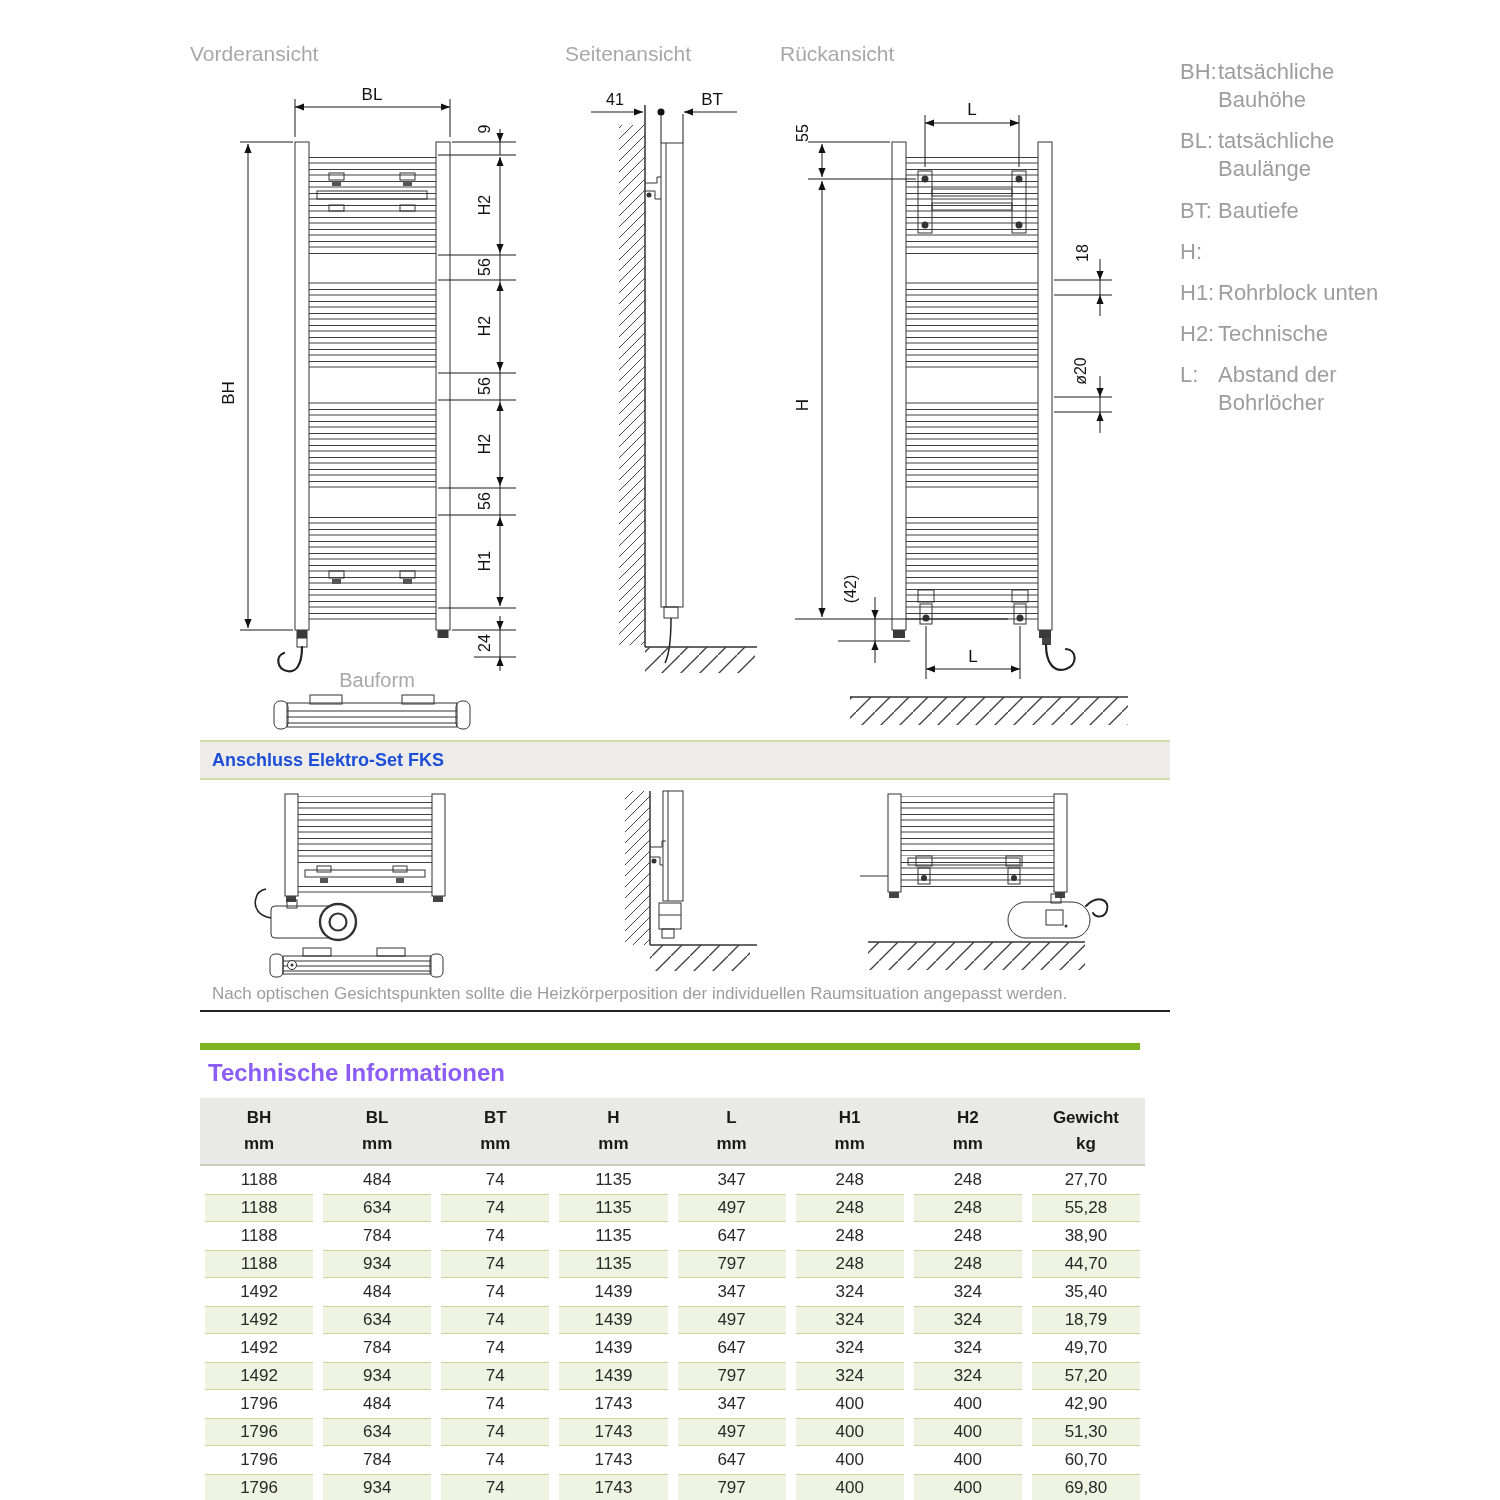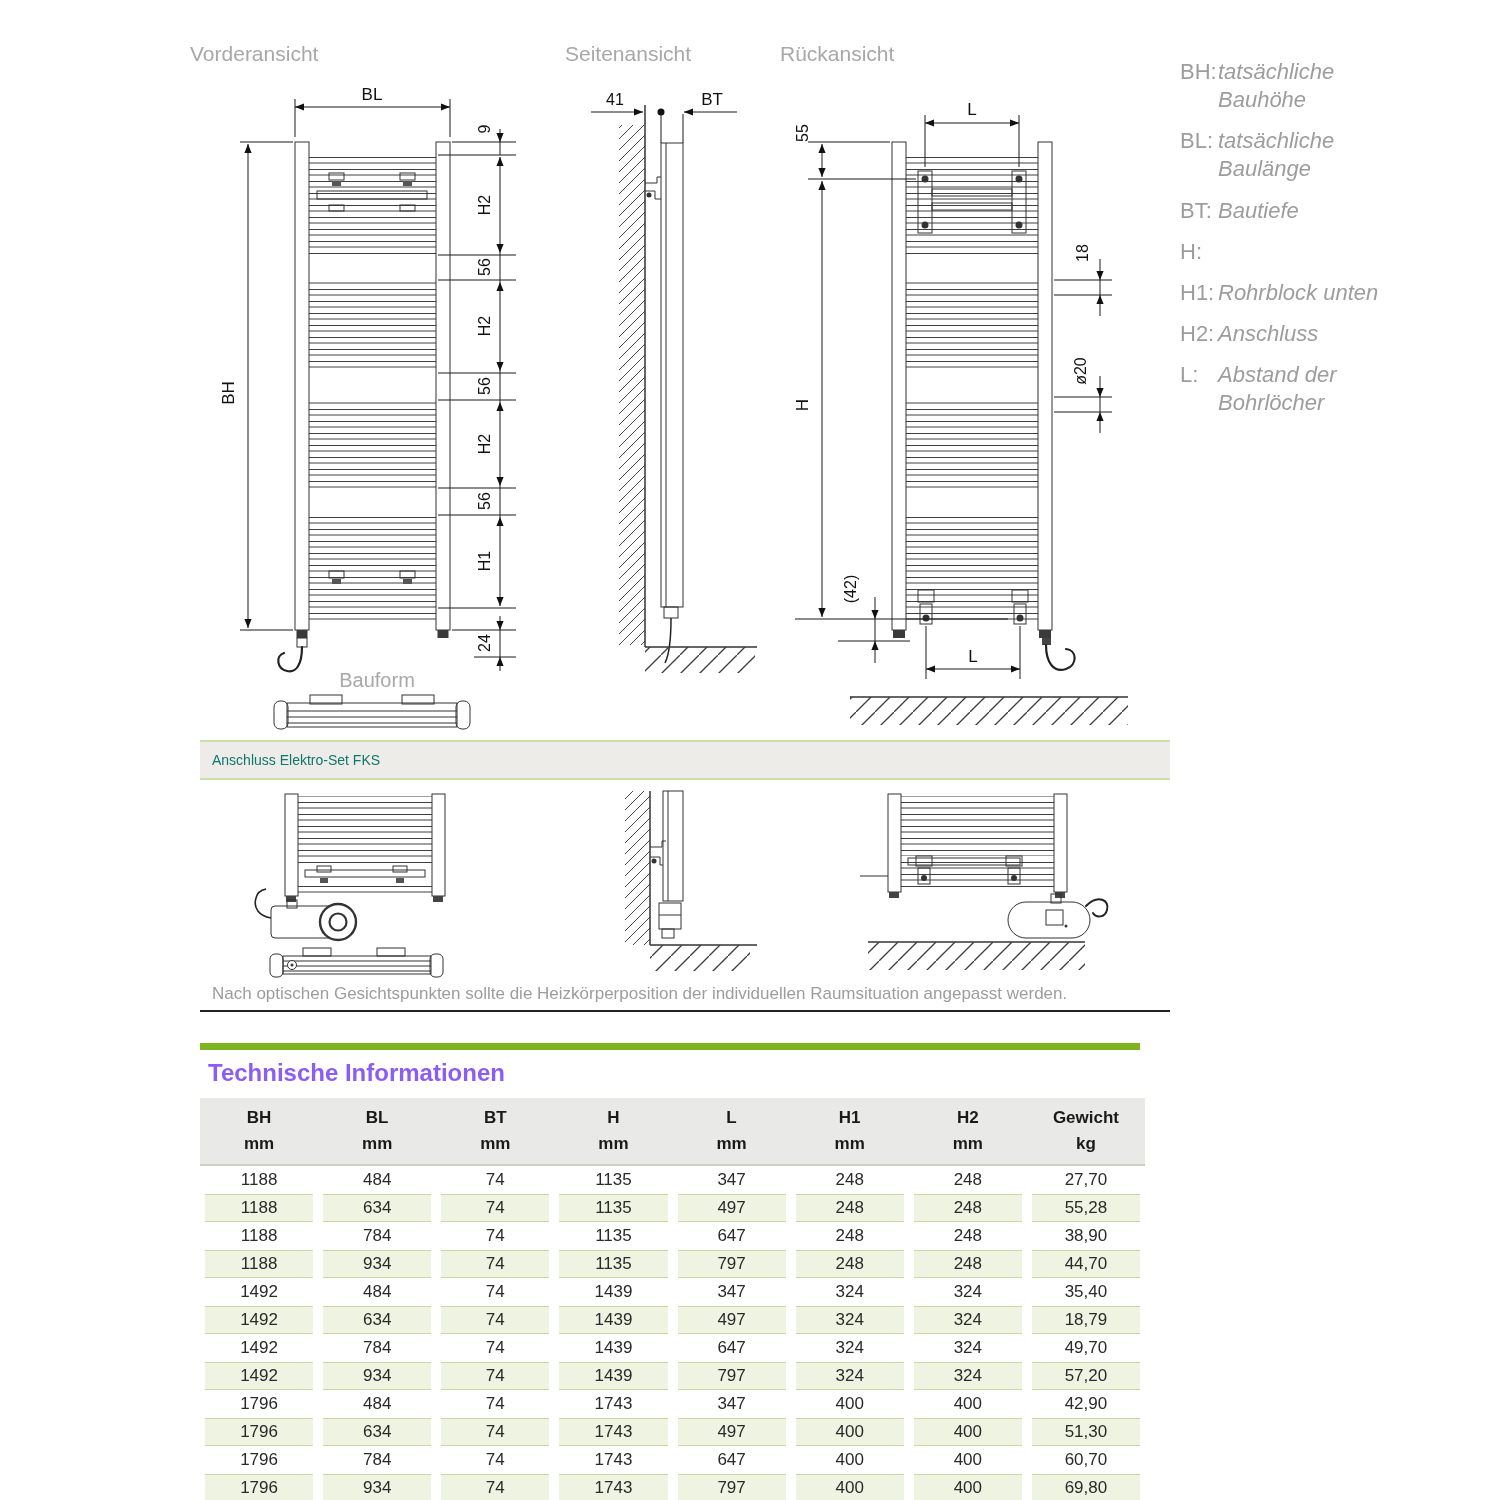--- a/index.html
+++ b/index.html
@@ -20,26 +20,26 @@
   .drawing .ln{stroke:#333;stroke-width:1;fill:none;}
   .drawing .ln2{stroke:#333;stroke-width:1.5;fill:none;}
   .drawing .dim{stroke:#1a1a1a;stroke-width:1;fill:none;}
   .dt{font:16px "Liberation Sans",sans-serif;fill:#111;}
   .dtl{font:17px "Liberation Sans",sans-serif;fill:#111;}
   .gt{font:20px "Liberation Sans",sans-serif;fill:#a8a8a8;}
   
   .legend{position:absolute;left:1180px;top:58px;width:240px;color:var(--text-gray);font-size:22px;}
   .legend-item{display:flex;margin-bottom:13px;line-height:1.28;}
   .legend-key{width:38px;flex:0 0 38px;}
-  .legend-text{flex:1;font-style:italic;}
+  .legend-text{flex:1;}
   
   .band{position:absolute;left:200px;top:740px;width:970px;height:36px;background:var(--band-bg);
         border-top:2px solid var(--band-border);border-bottom:2px solid var(--band-border);
         display:flex;align-items:center;}
-  .band span{font-size:14px;font-weight:normal;color:#0f766e;padding-left:12px;}
+  .band span{font-size:18px;font-weight:bold;color:#1d4ed8;padding-left:12px;}
   
   .note{position:absolute;left:200px;top:972px;width:970px;margin:12px;color:var(--text-gray);font-size:17px;}
   .note-rule{position:absolute;left:200px;top:1010px;width:970px;height:2px;background:#222;}
   
   .tech{position:absolute;left:200px;top:1043px;width:945px;}
   .green-bar{width:940px;height:7px;background:var(--accent-green);}
   .tech h2{margin:9px 0 11px 8px;font-size:24px;color:#8b5cf6;}
   .tbl{width:945px;border-bottom:3px solid #222;}
   .thead{display:flex;background:var(--header-gray);border-bottom:2px solid #cfcfc0;padding:7px 0 6px 0;}
   .th{flex:1;text-align:center;font-weight:bold;font-size:17px;color:#1a1a1a;}
@@ -257,21 +257,21 @@
       </div>
     <div class="legend-item">
         <span class="legend-key">H:</span>
       </div>
     <div class="legend-item">
         <span class="legend-key">H1:</span>
         <span class="legend-text">Rohrblock unten</span>
       </div>
     <div class="legend-item">
         <span class="legend-key">H2:</span>
-        <span class="legend-text">Anschluss</span>
+        <span class="legend-text">Technische</span>
       </div>
     <div class="legend-item">
         <span class="legend-key">L:</span>
         <span class="legend-text">Abstand der Bohrlöcher</span>
       </div>
   </div>
 
   <div class="band">
     <span>Anschluss Elektro-Set FKS</span>
   </div>

